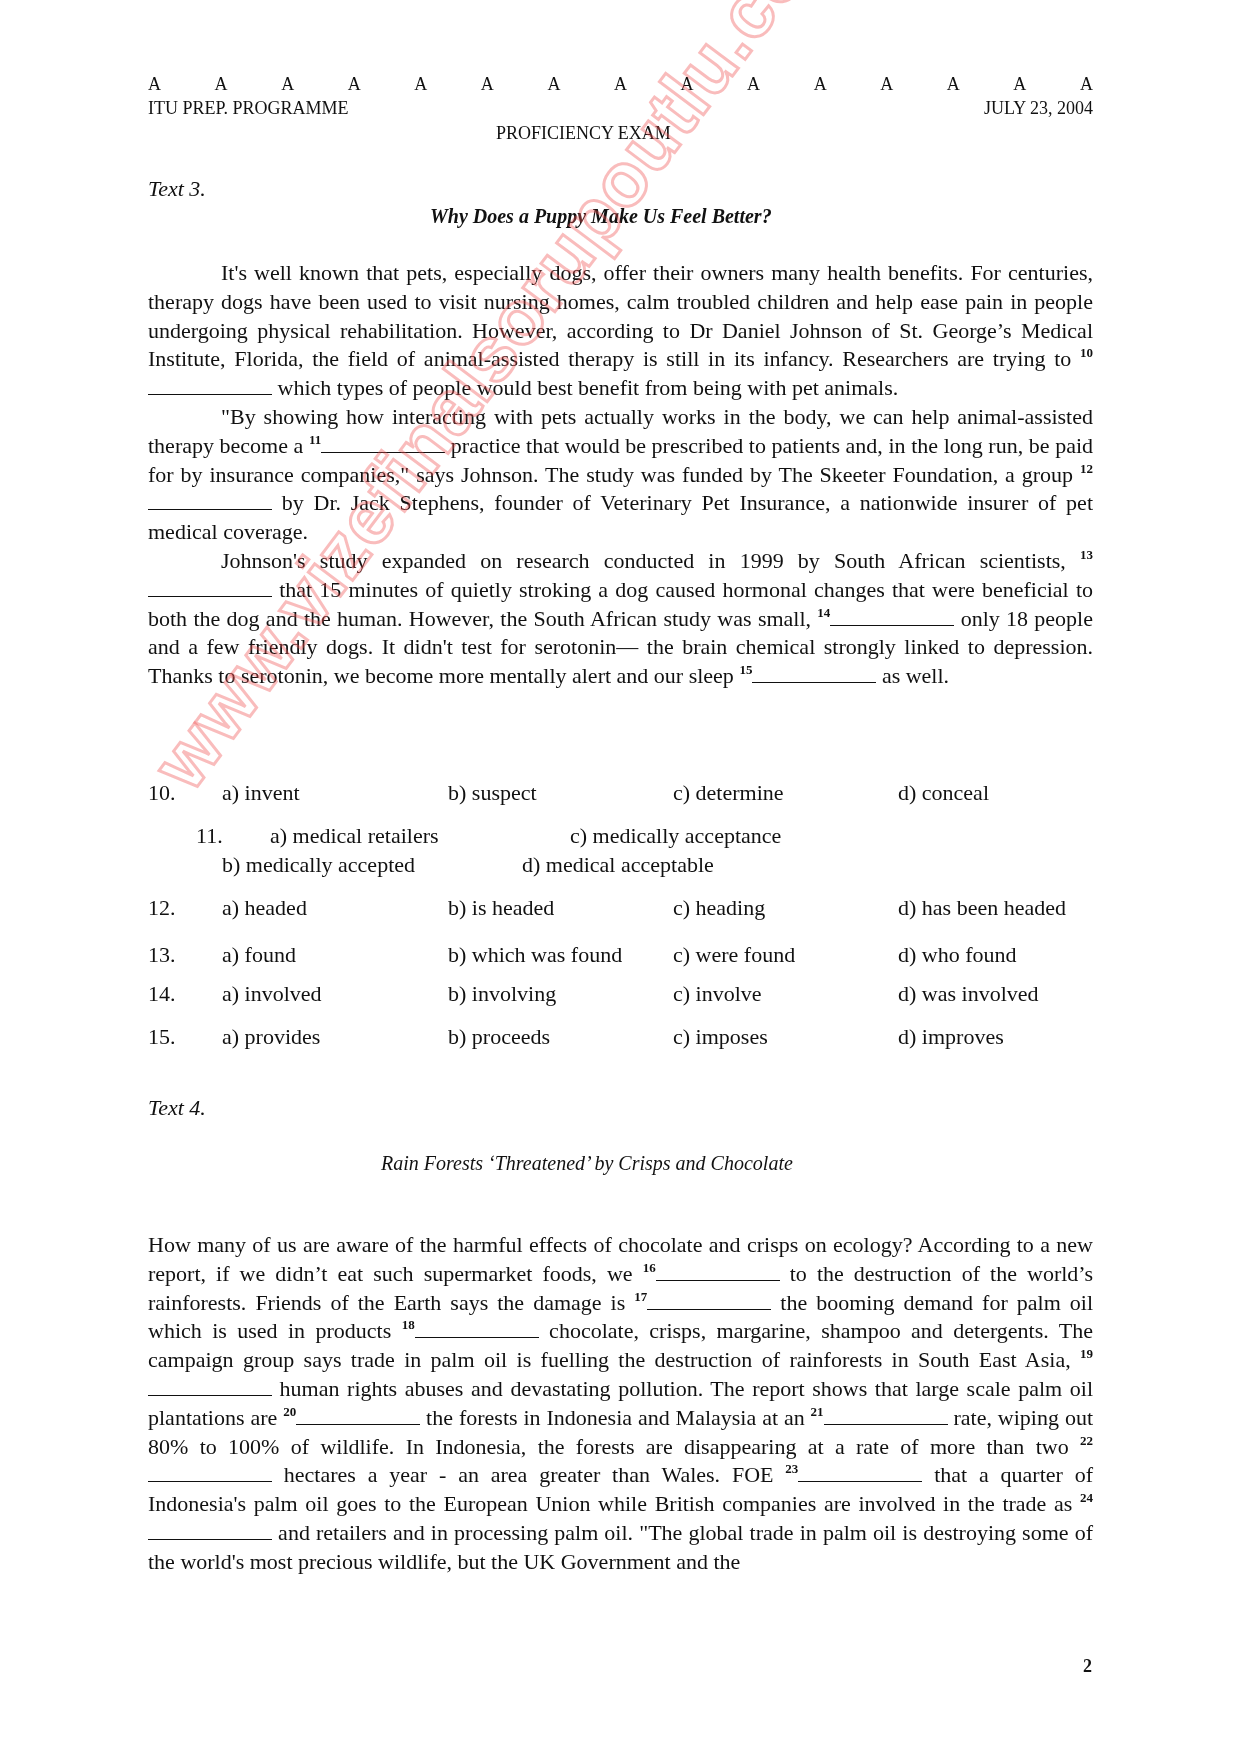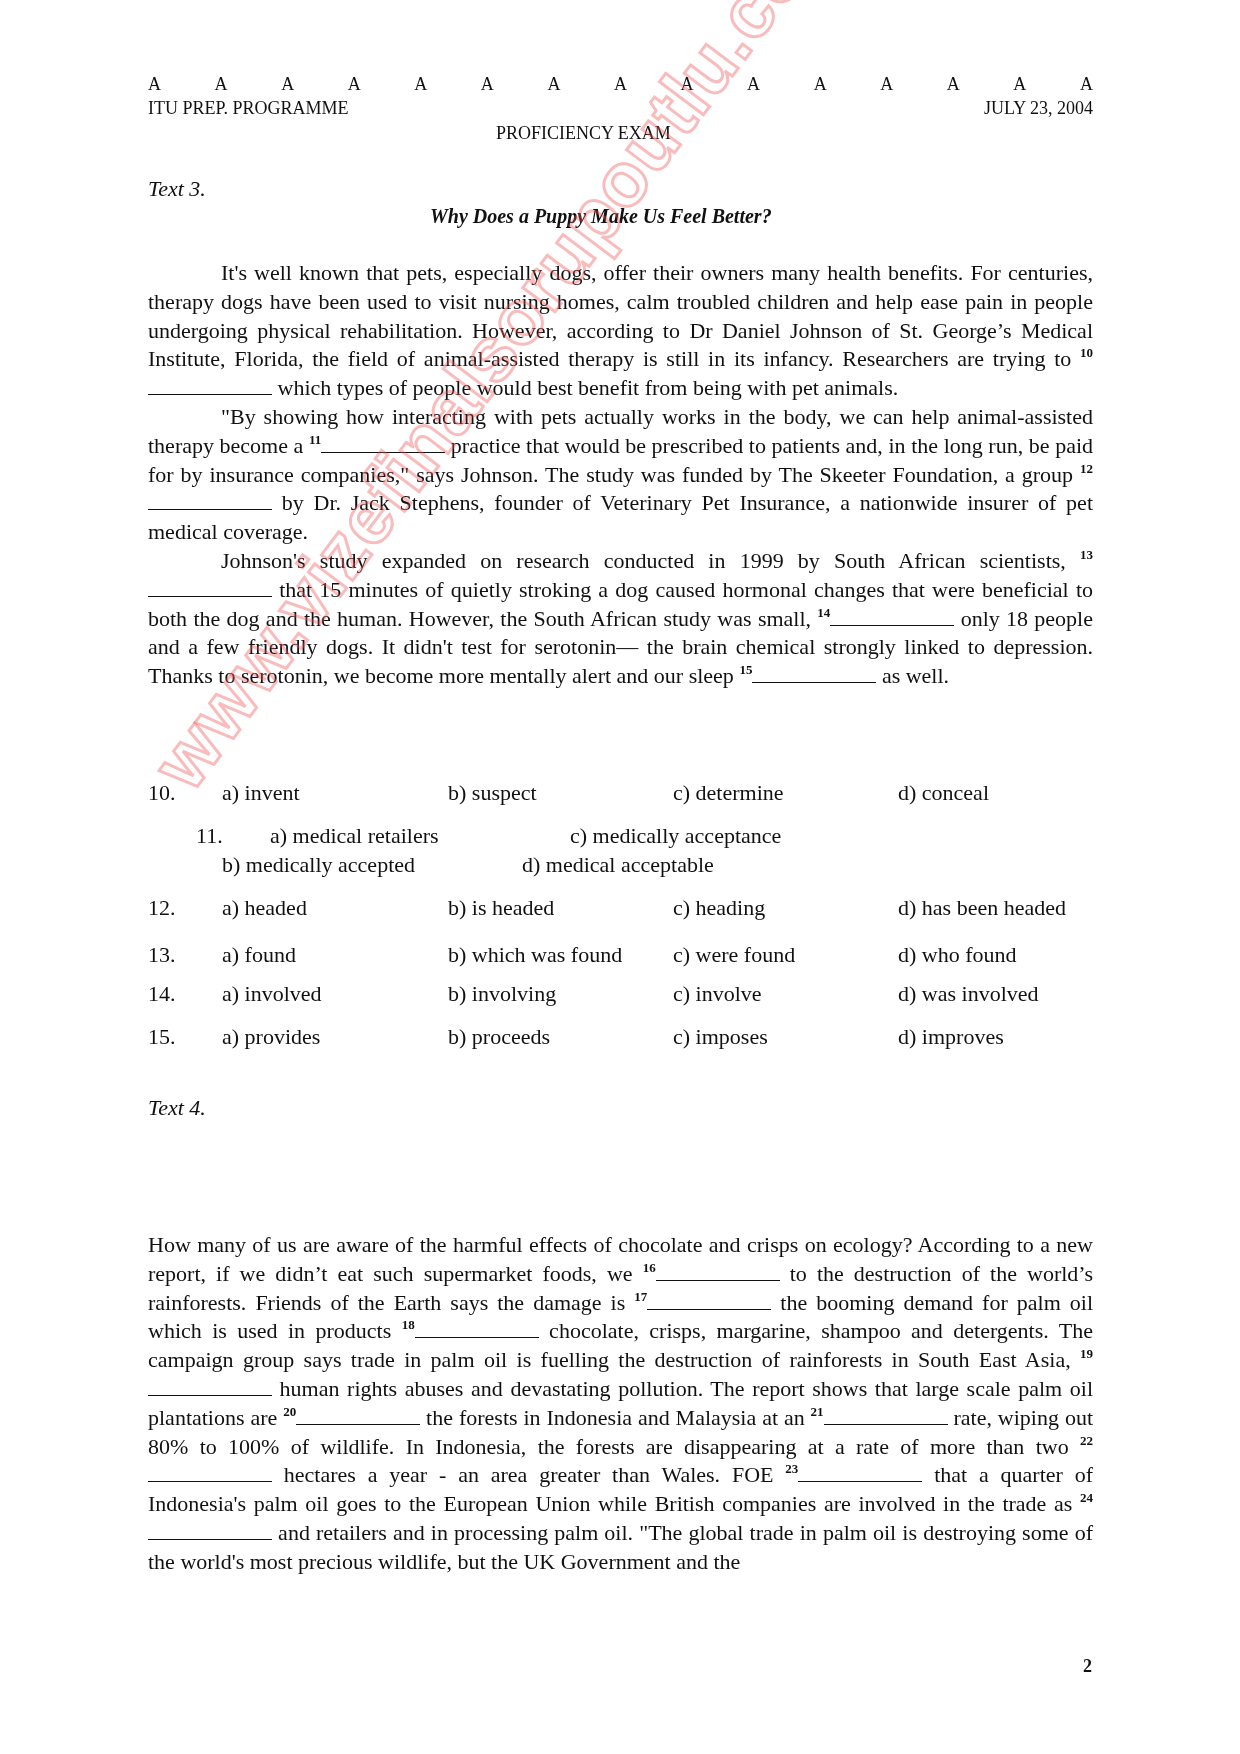--- a/index.html
+++ b/index.html
@@ -117,20 +117,21 @@
 
   <div class="q" style="top:1022px;">
     <span class="qn">15.</span>
     <span class="qa">a) provides</span>
     <span class="qb">b) proceeds</span>
     <span class="qc">c) imposes</span>
     <span class="qd">d) improves</span>
   </div>
 
   <div class="text-label" style="top:1095px;">Text 4.</div>
+  <div class="title" style="left:381px; top:1152px;">Rain Forests ‘Threatened’ by Crisps and Chocolate</div>
 
   <div class="para" style="top:1231px;">
     <p><span>How many of us are aware of the harmful effects of chocolate and crisps on ecology? According to a new report, if we didn’t eat such supermarket foods, we </span><sup>16</sup><span class="blank"></span><span> to the destruction of the world’s rainforests. Friends of the Earth says the damage is </span><sup>17</sup><span class="blank"></span><span> the booming demand for palm oil which is used in products </span><sup>18</sup><span class="blank"></span><span> chocolate, crisps, margarine, shampoo and detergents. The campaign group says trade in palm oil is fuelling the destruction of rainforests in South East Asia, </span><sup>19</sup><span class="blank"></span><span> human rights abuses and devastating pollution. The report shows that large scale palm oil plantations are </span><sup>20</sup><span class="blank"></span><span> the forests in Indonesia and Malaysia at an </span><sup>21</sup><span class="blank"></span><span> rate, wiping out 80% to 100% of wildlife. In Indonesia, the forests are disappearing at a rate of more than two </span><sup>22</sup><span class="blank"></span><span> hectares a year - an area greater than Wales. FOE </span><sup>23</sup><span class="blank"></span><span> that a quarter of Indonesia's palm oil goes to the European Union while British companies are involved in the trade as </span><sup>24</sup><span class="blank"></span><span> and retailers and in processing palm oil. "The global trade in palm oil is destroying some of the world's most precious wildlife, but the UK  Government and  the</span></p>
   </div>
 
   <div class="pagenum">2</div>
 
   <div class="watermark">www.vizefinalsorupoutlu.com</div>
 </div>
 

